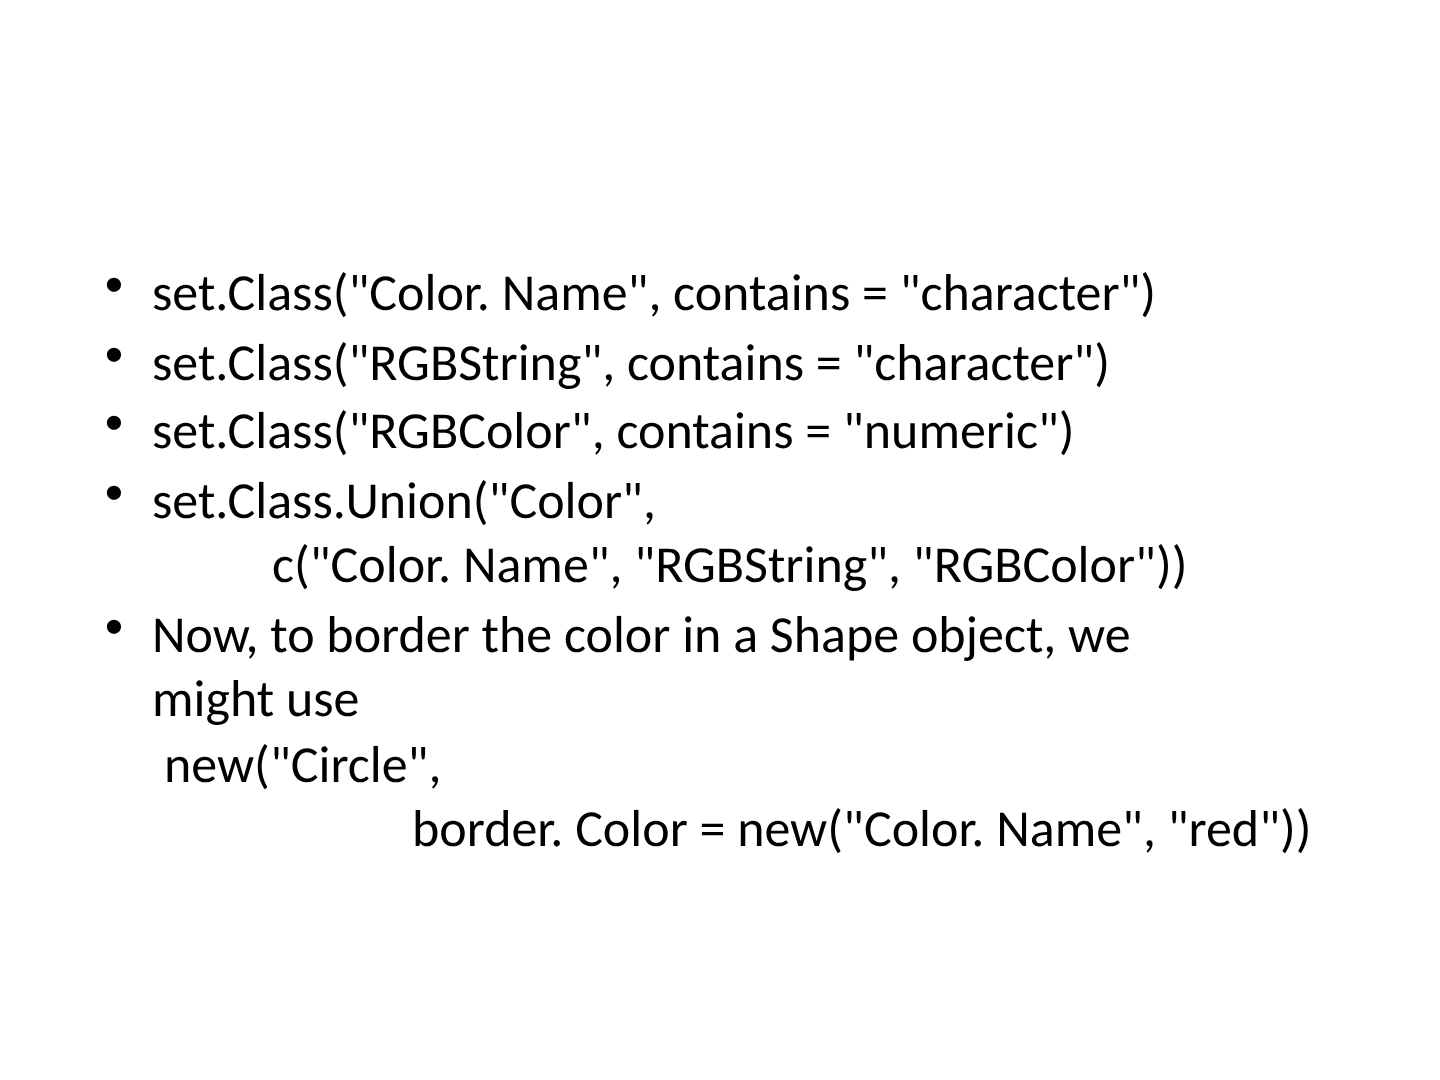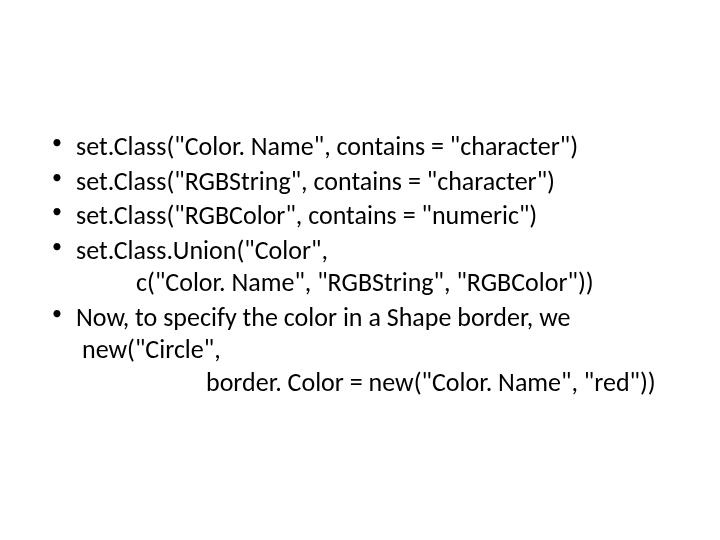--- a/index.html
+++ b/index.html
@@ -56,17 +56,18 @@
     <span>set.Class("RGBString", contains = "character")</span>
   </li>
   <li>
     <span>set.Class("RGBColor", contains = "numeric")</span>
   </li>
   <li>
     <span>set.Class.Union("Color",</span>
     <span class="indent1">c("Color. Name", "RGBString", "RGBColor"))</span>
   </li>
   <li>
-    <span>Now, to specify the color in a Shape border, we</span>
+    <span>Now, to border the color in a Shape object, we</span>
+    <span class="indent-new" style="padding-left:0">might use</span>
     <span class="indent-new"> new("Circle",</span>
     <span class="indent2">border. Color = new("Color. Name", "red"))</span>
   </li>
 </ul>
 
 </body></html>

